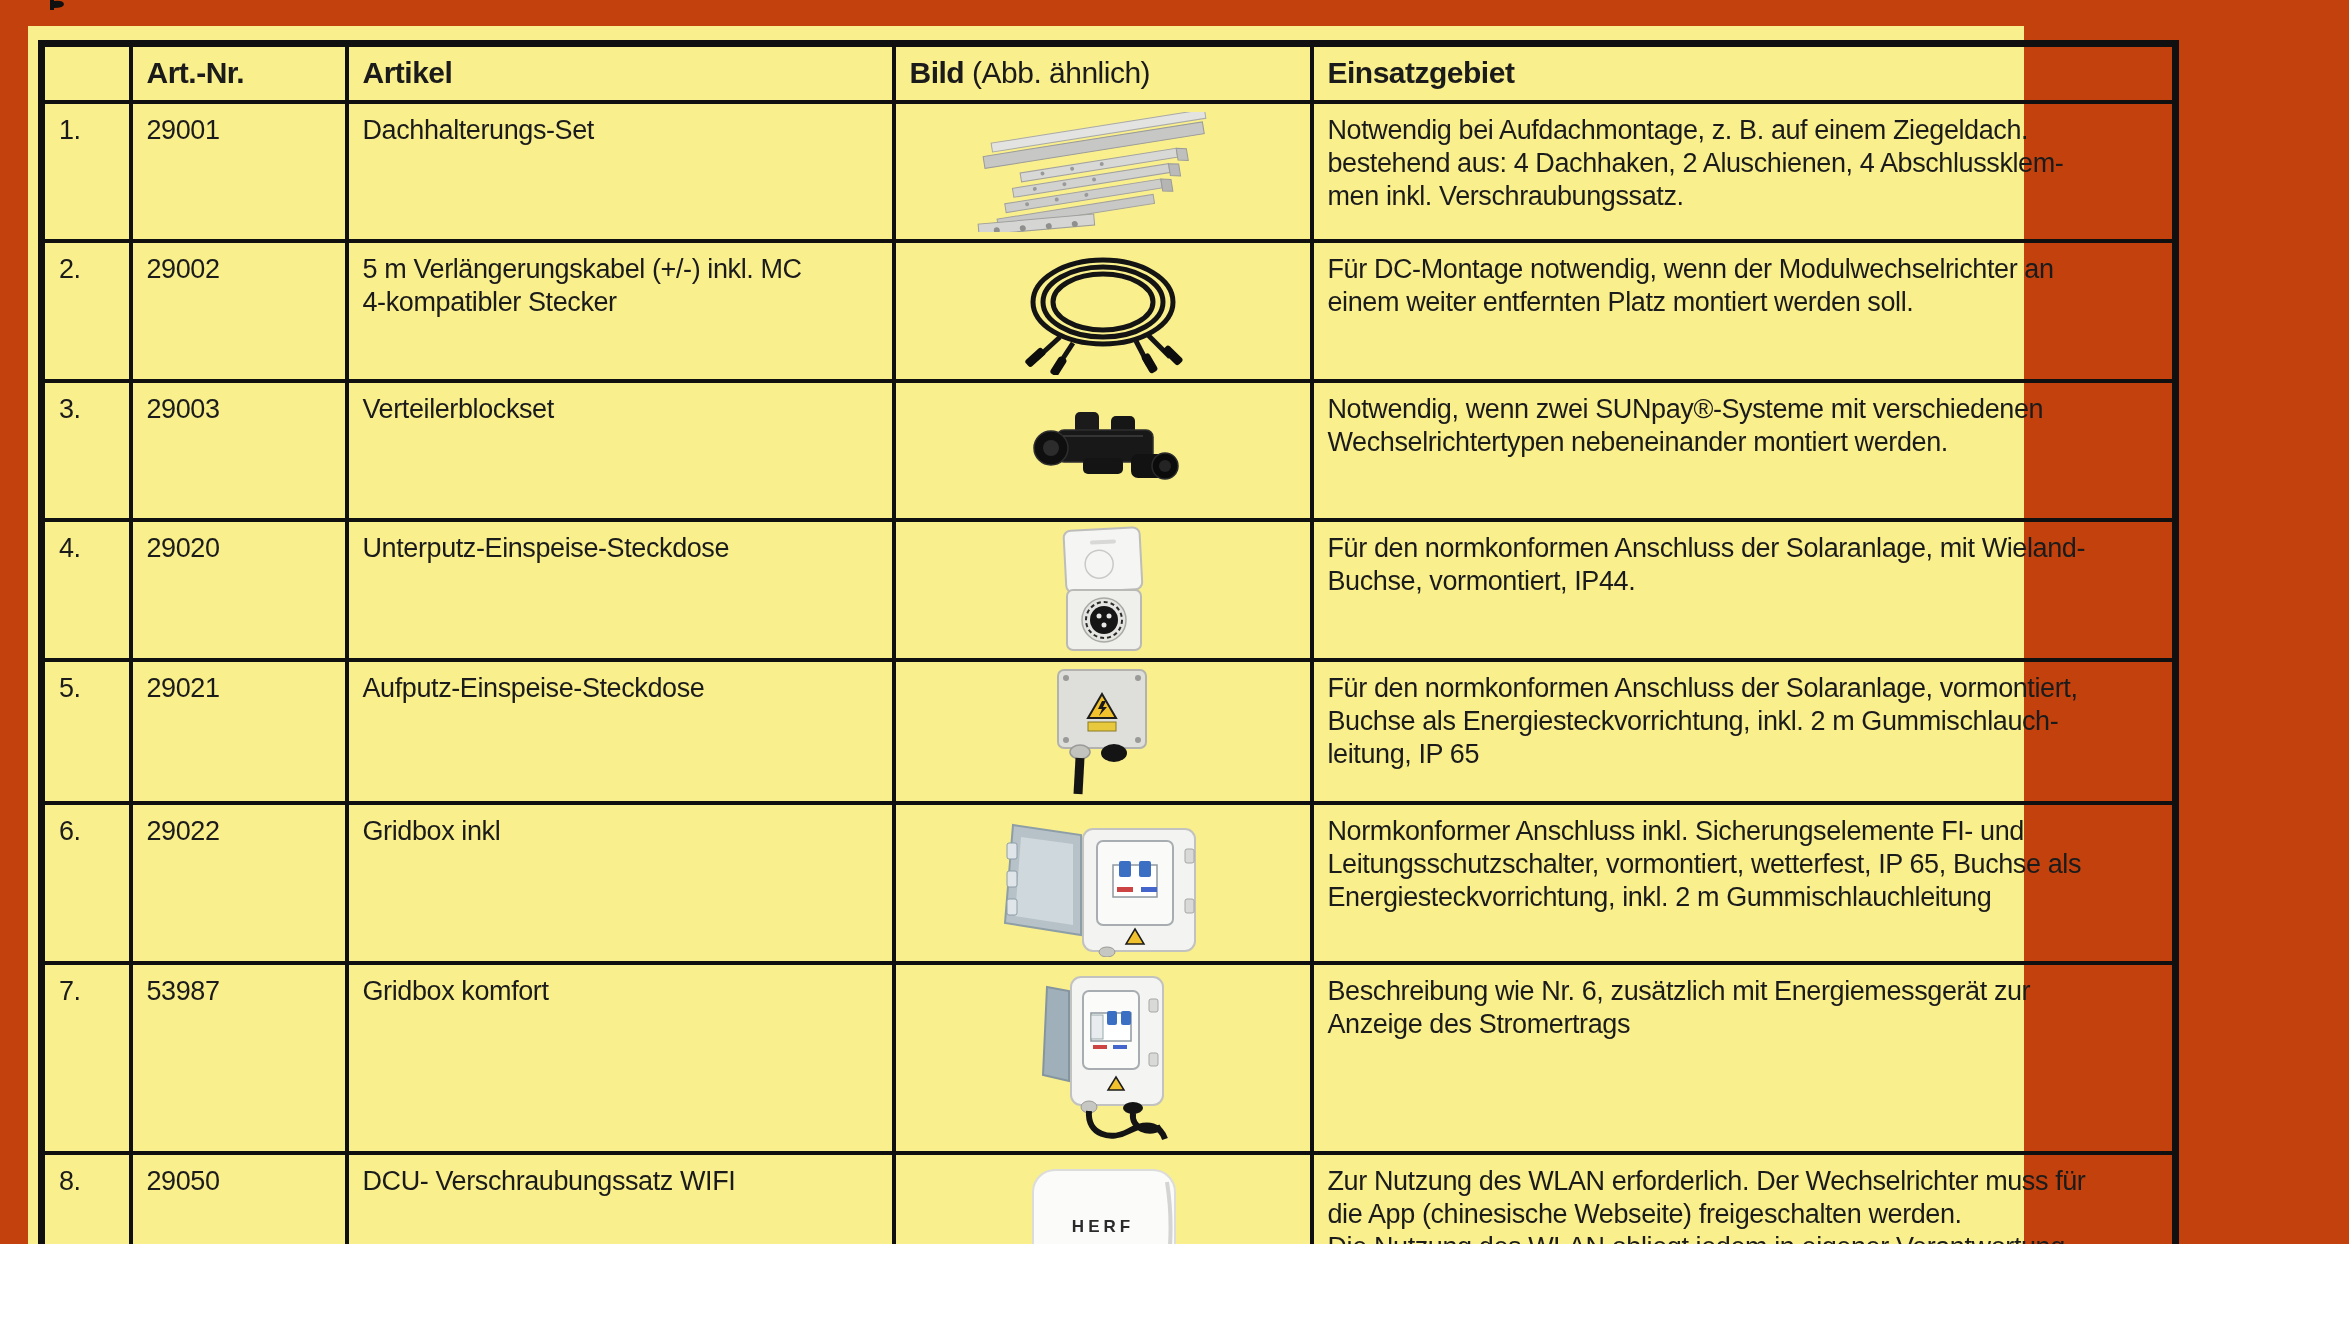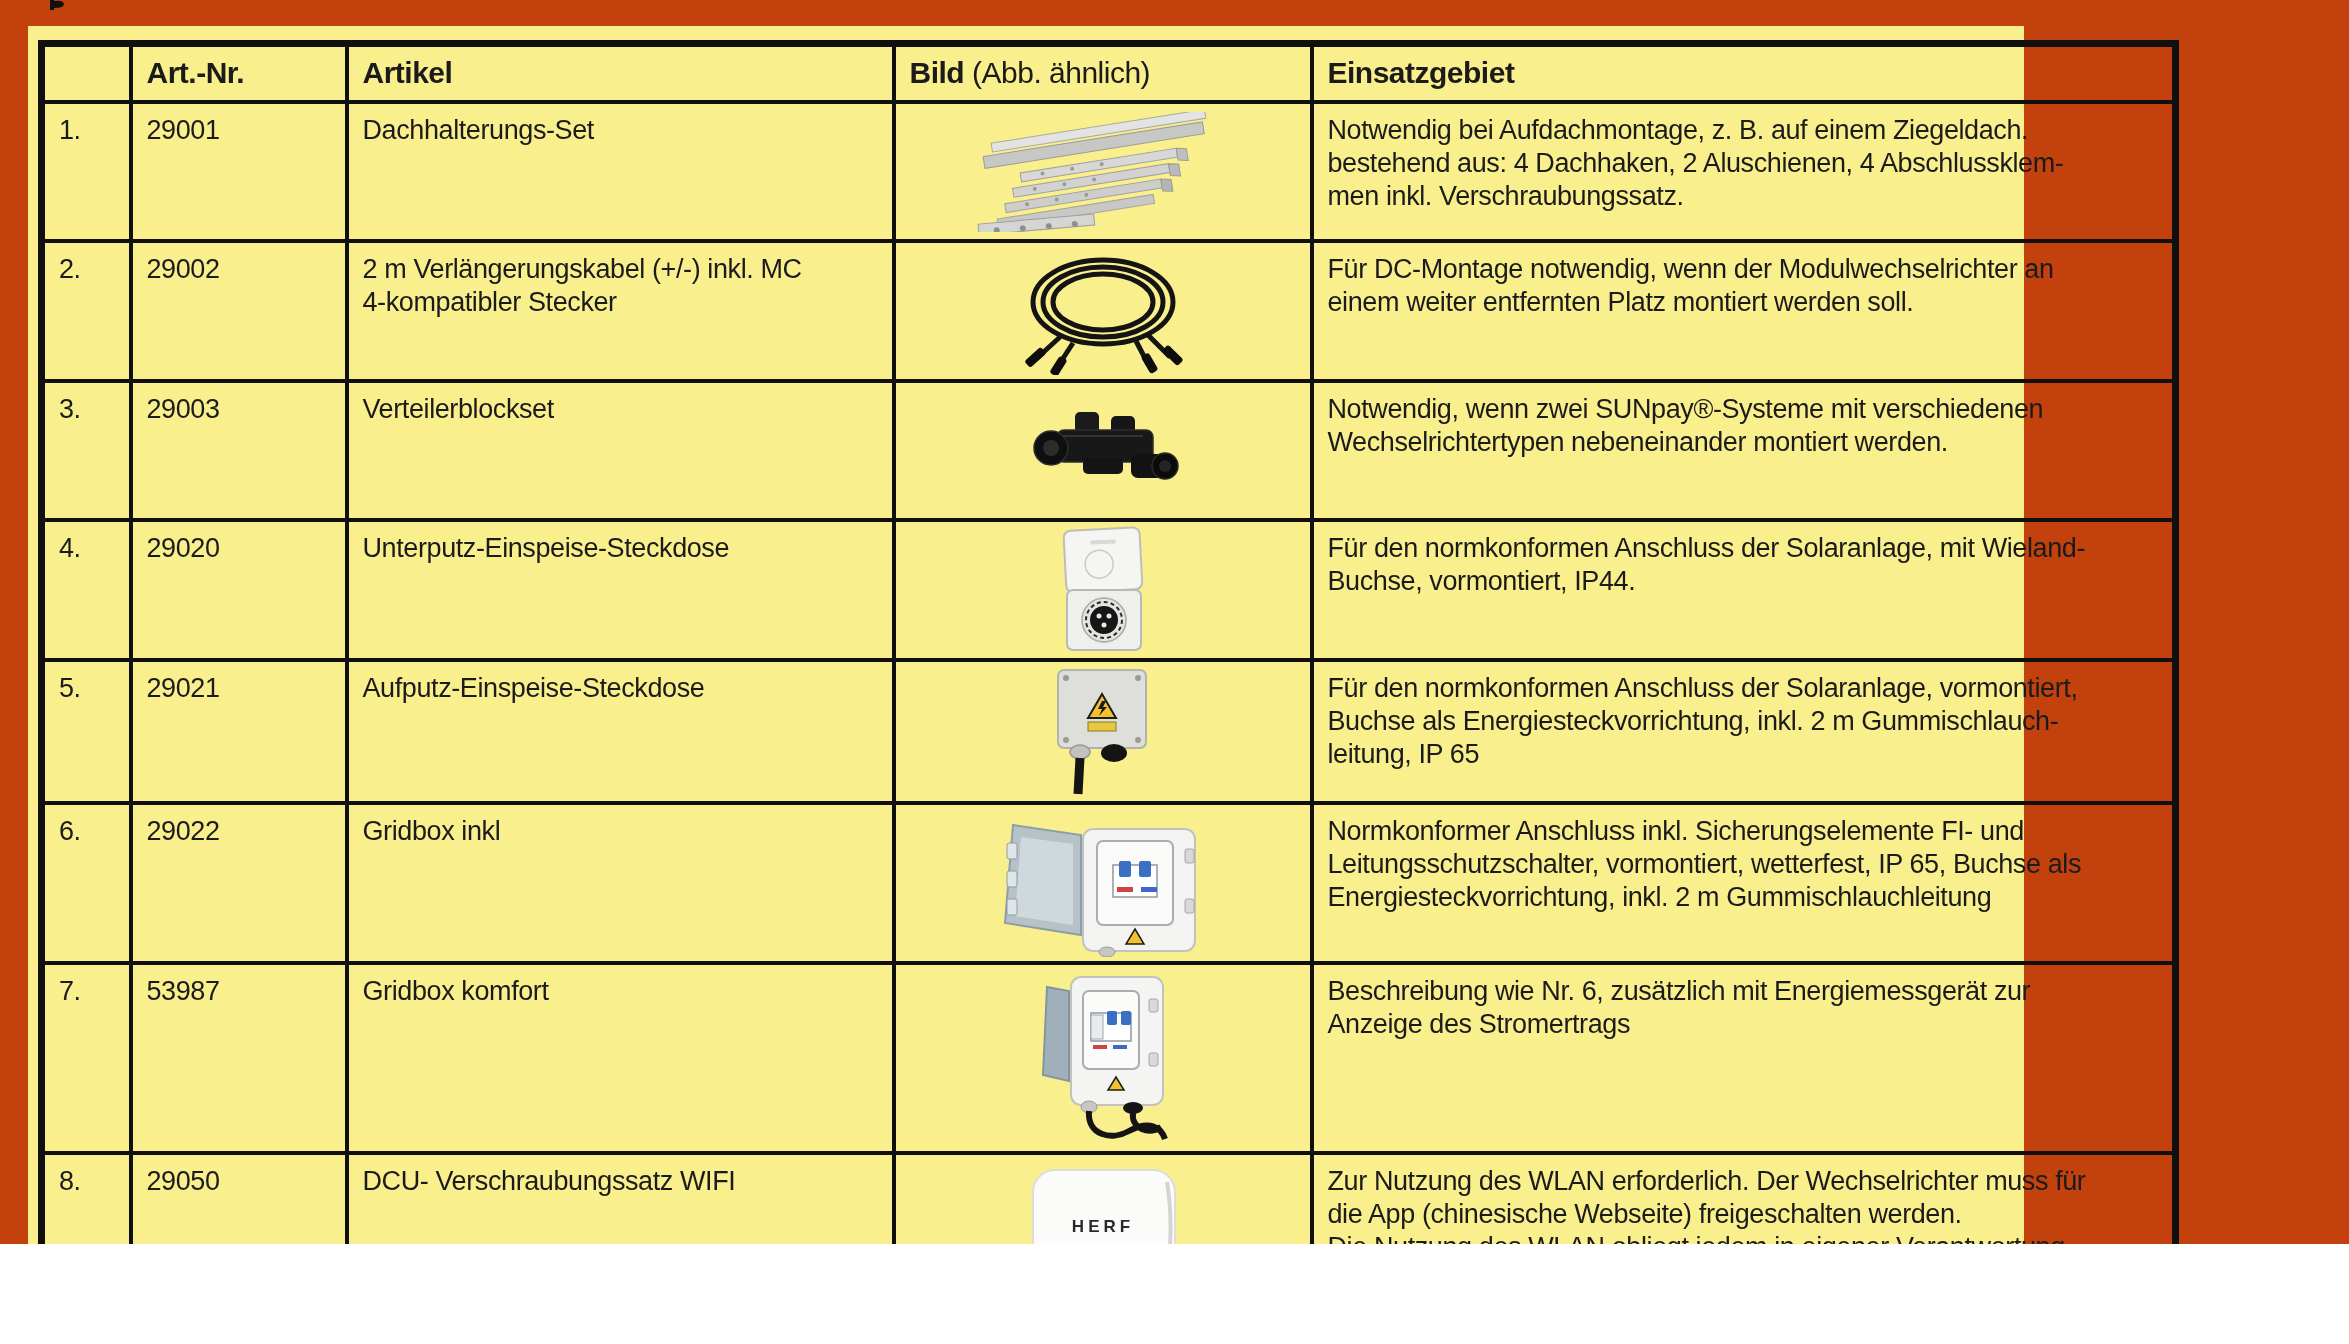--- a/index.html
+++ b/index.html
@@ -98,21 +98,21 @@
     </tr>
 
     <tr style="height:136px">
       <td>
             <div class="cell-text">2.</div>
           </td>
       <td>
             <div class="cell-text">29002</div>
           </td>
       <td>
-            <div class="cell-text">2 m Verlängerungskabel (+/-) inkl. MC
+            <div class="cell-text">5 m Verlängerungskabel (+/-) inkl. MC
 4-kompatibler Stecker</div>
           </td>
       <td class="bild">
         <svg width="210" height="128" viewBox="0 0 210 128">
           <ellipse cx="105" cy="55" rx="70" ry="42" fill="none" stroke="#141414" stroke-width="5"></ellipse>
           <ellipse cx="105" cy="55" rx="60" ry="35" fill="none" stroke="#141414" stroke-width="5"></ellipse>
           <ellipse cx="105" cy="55" rx="50" ry="28" fill="none" stroke="#141414" stroke-width="5"></ellipse>
           <path d="M62 90 L38 112" stroke="#141414" stroke-width="5" fill="none"></path>
           <path d="M75 96 L60 119" stroke="#141414" stroke-width="5" fill="none"></path>
           <path d="M138 94 L150 117" stroke="#141414" stroke-width="5" fill="none"></path>

